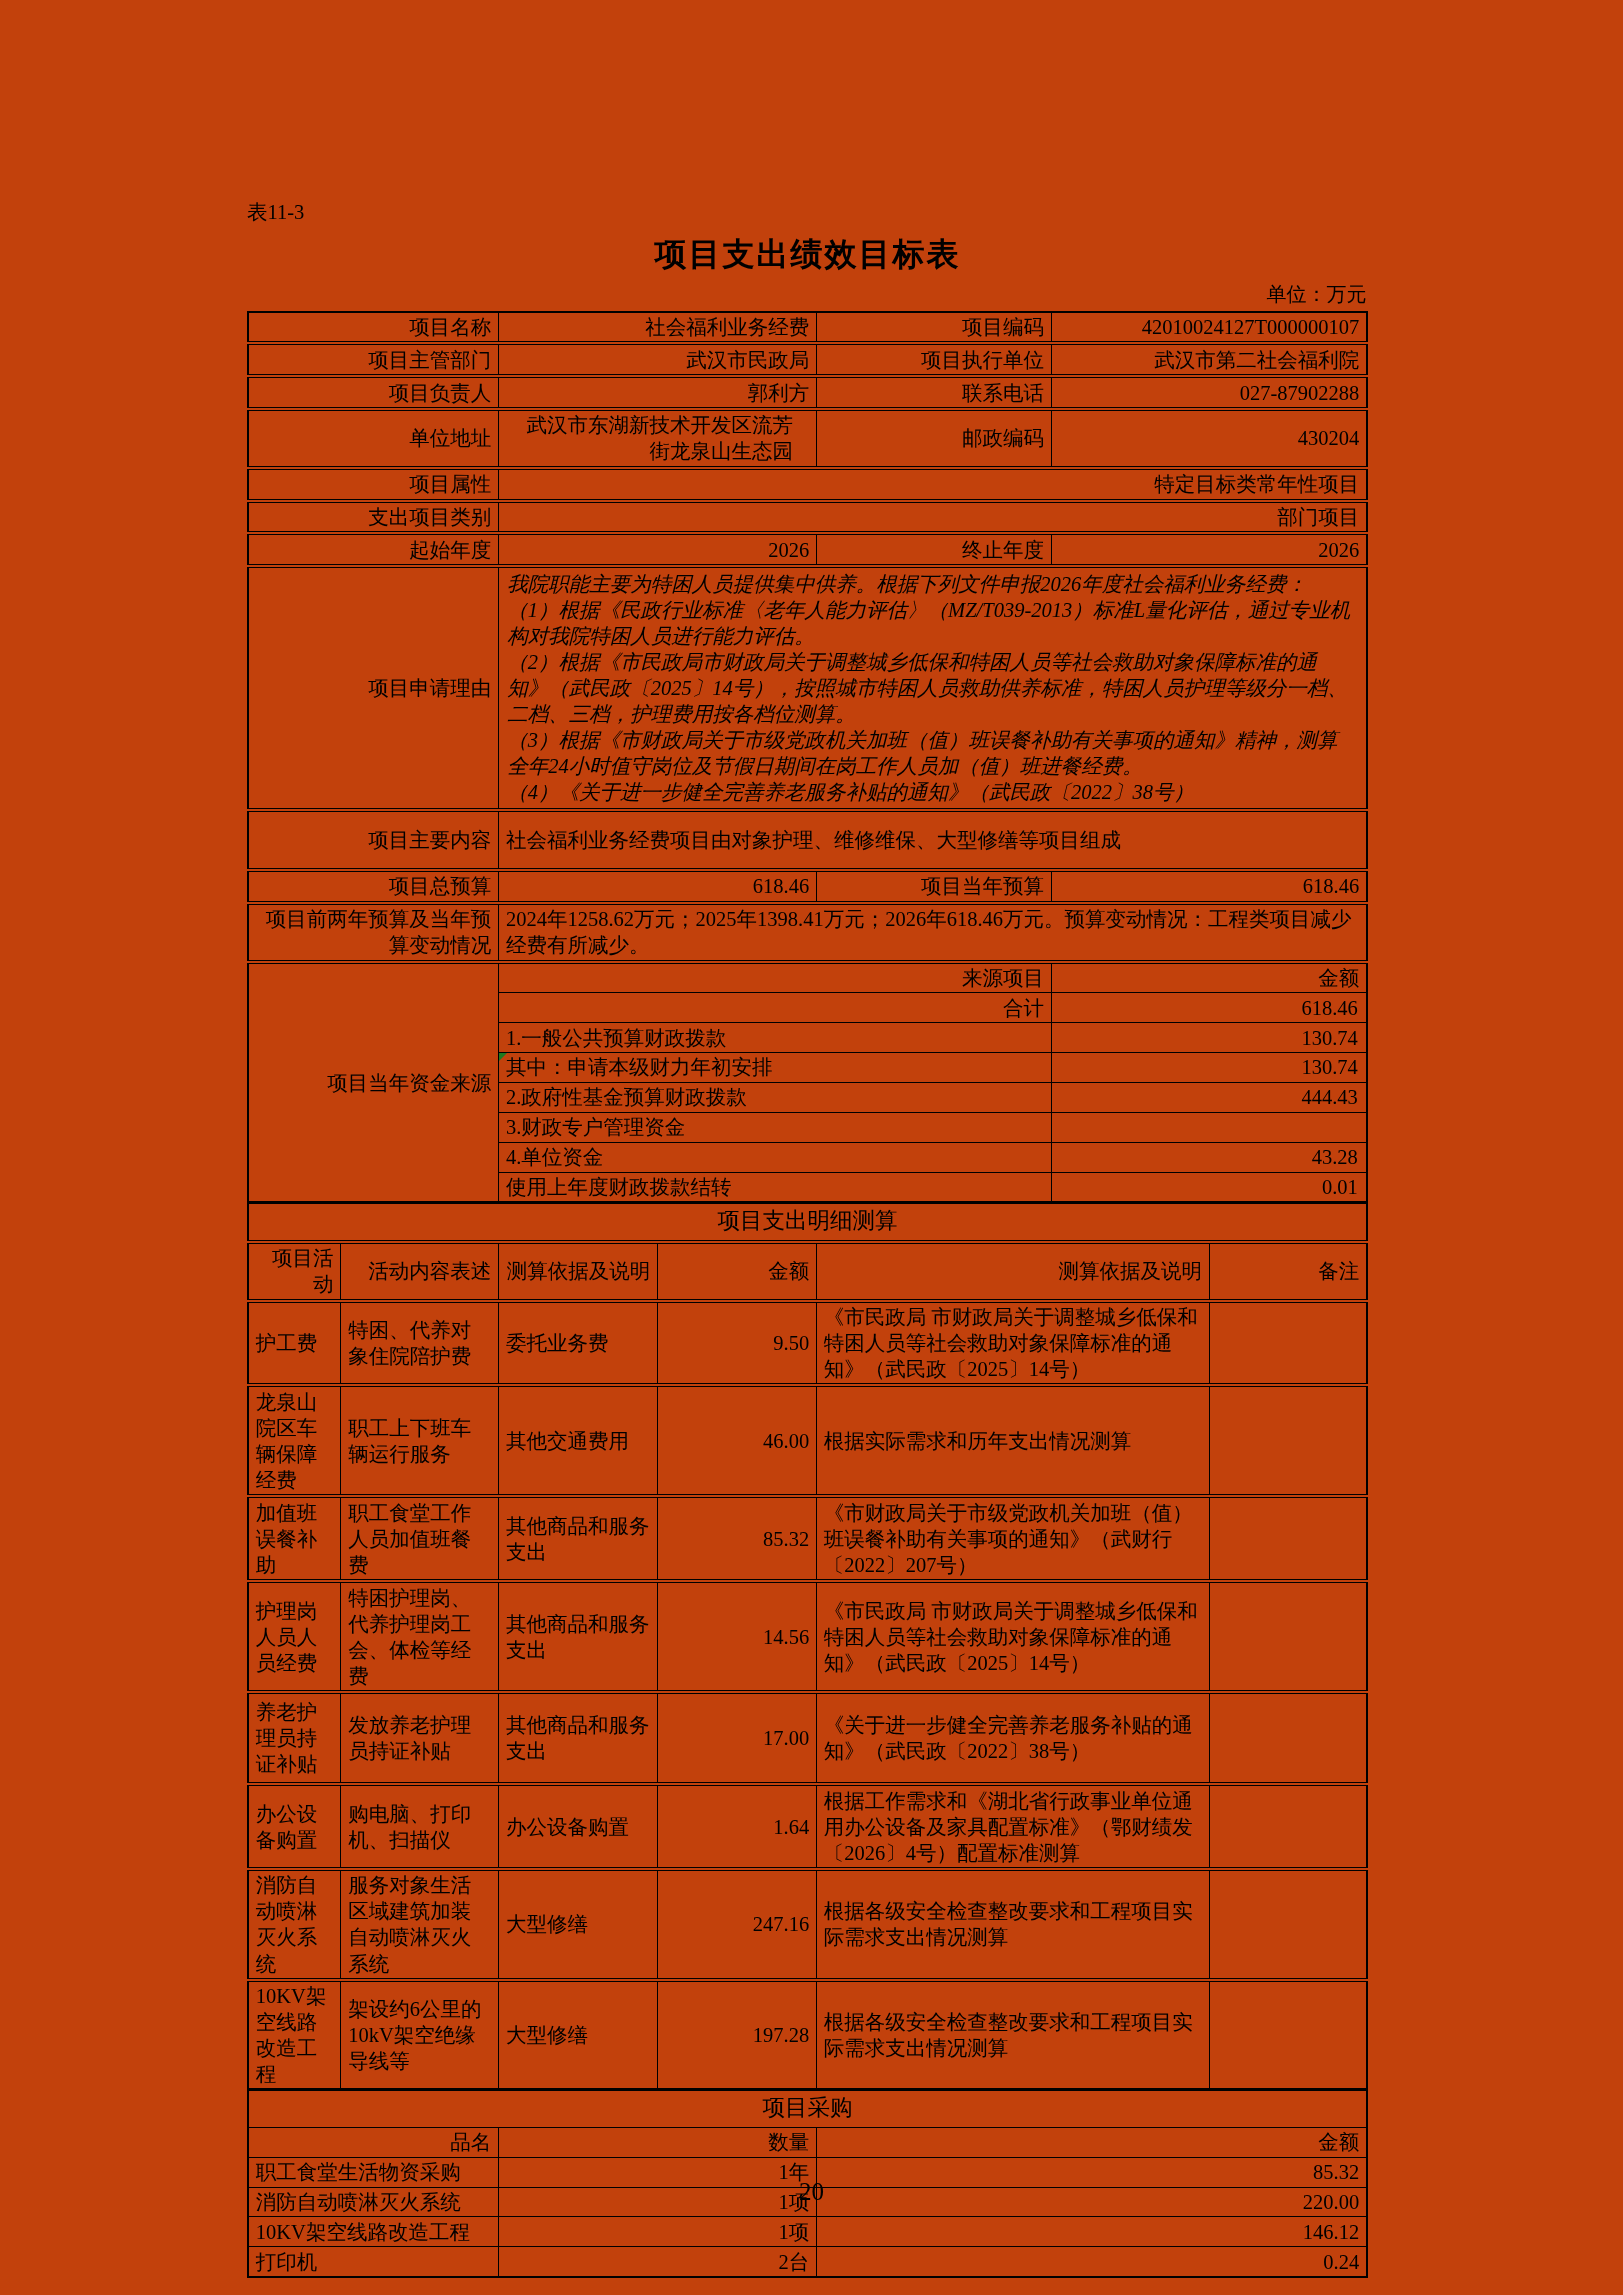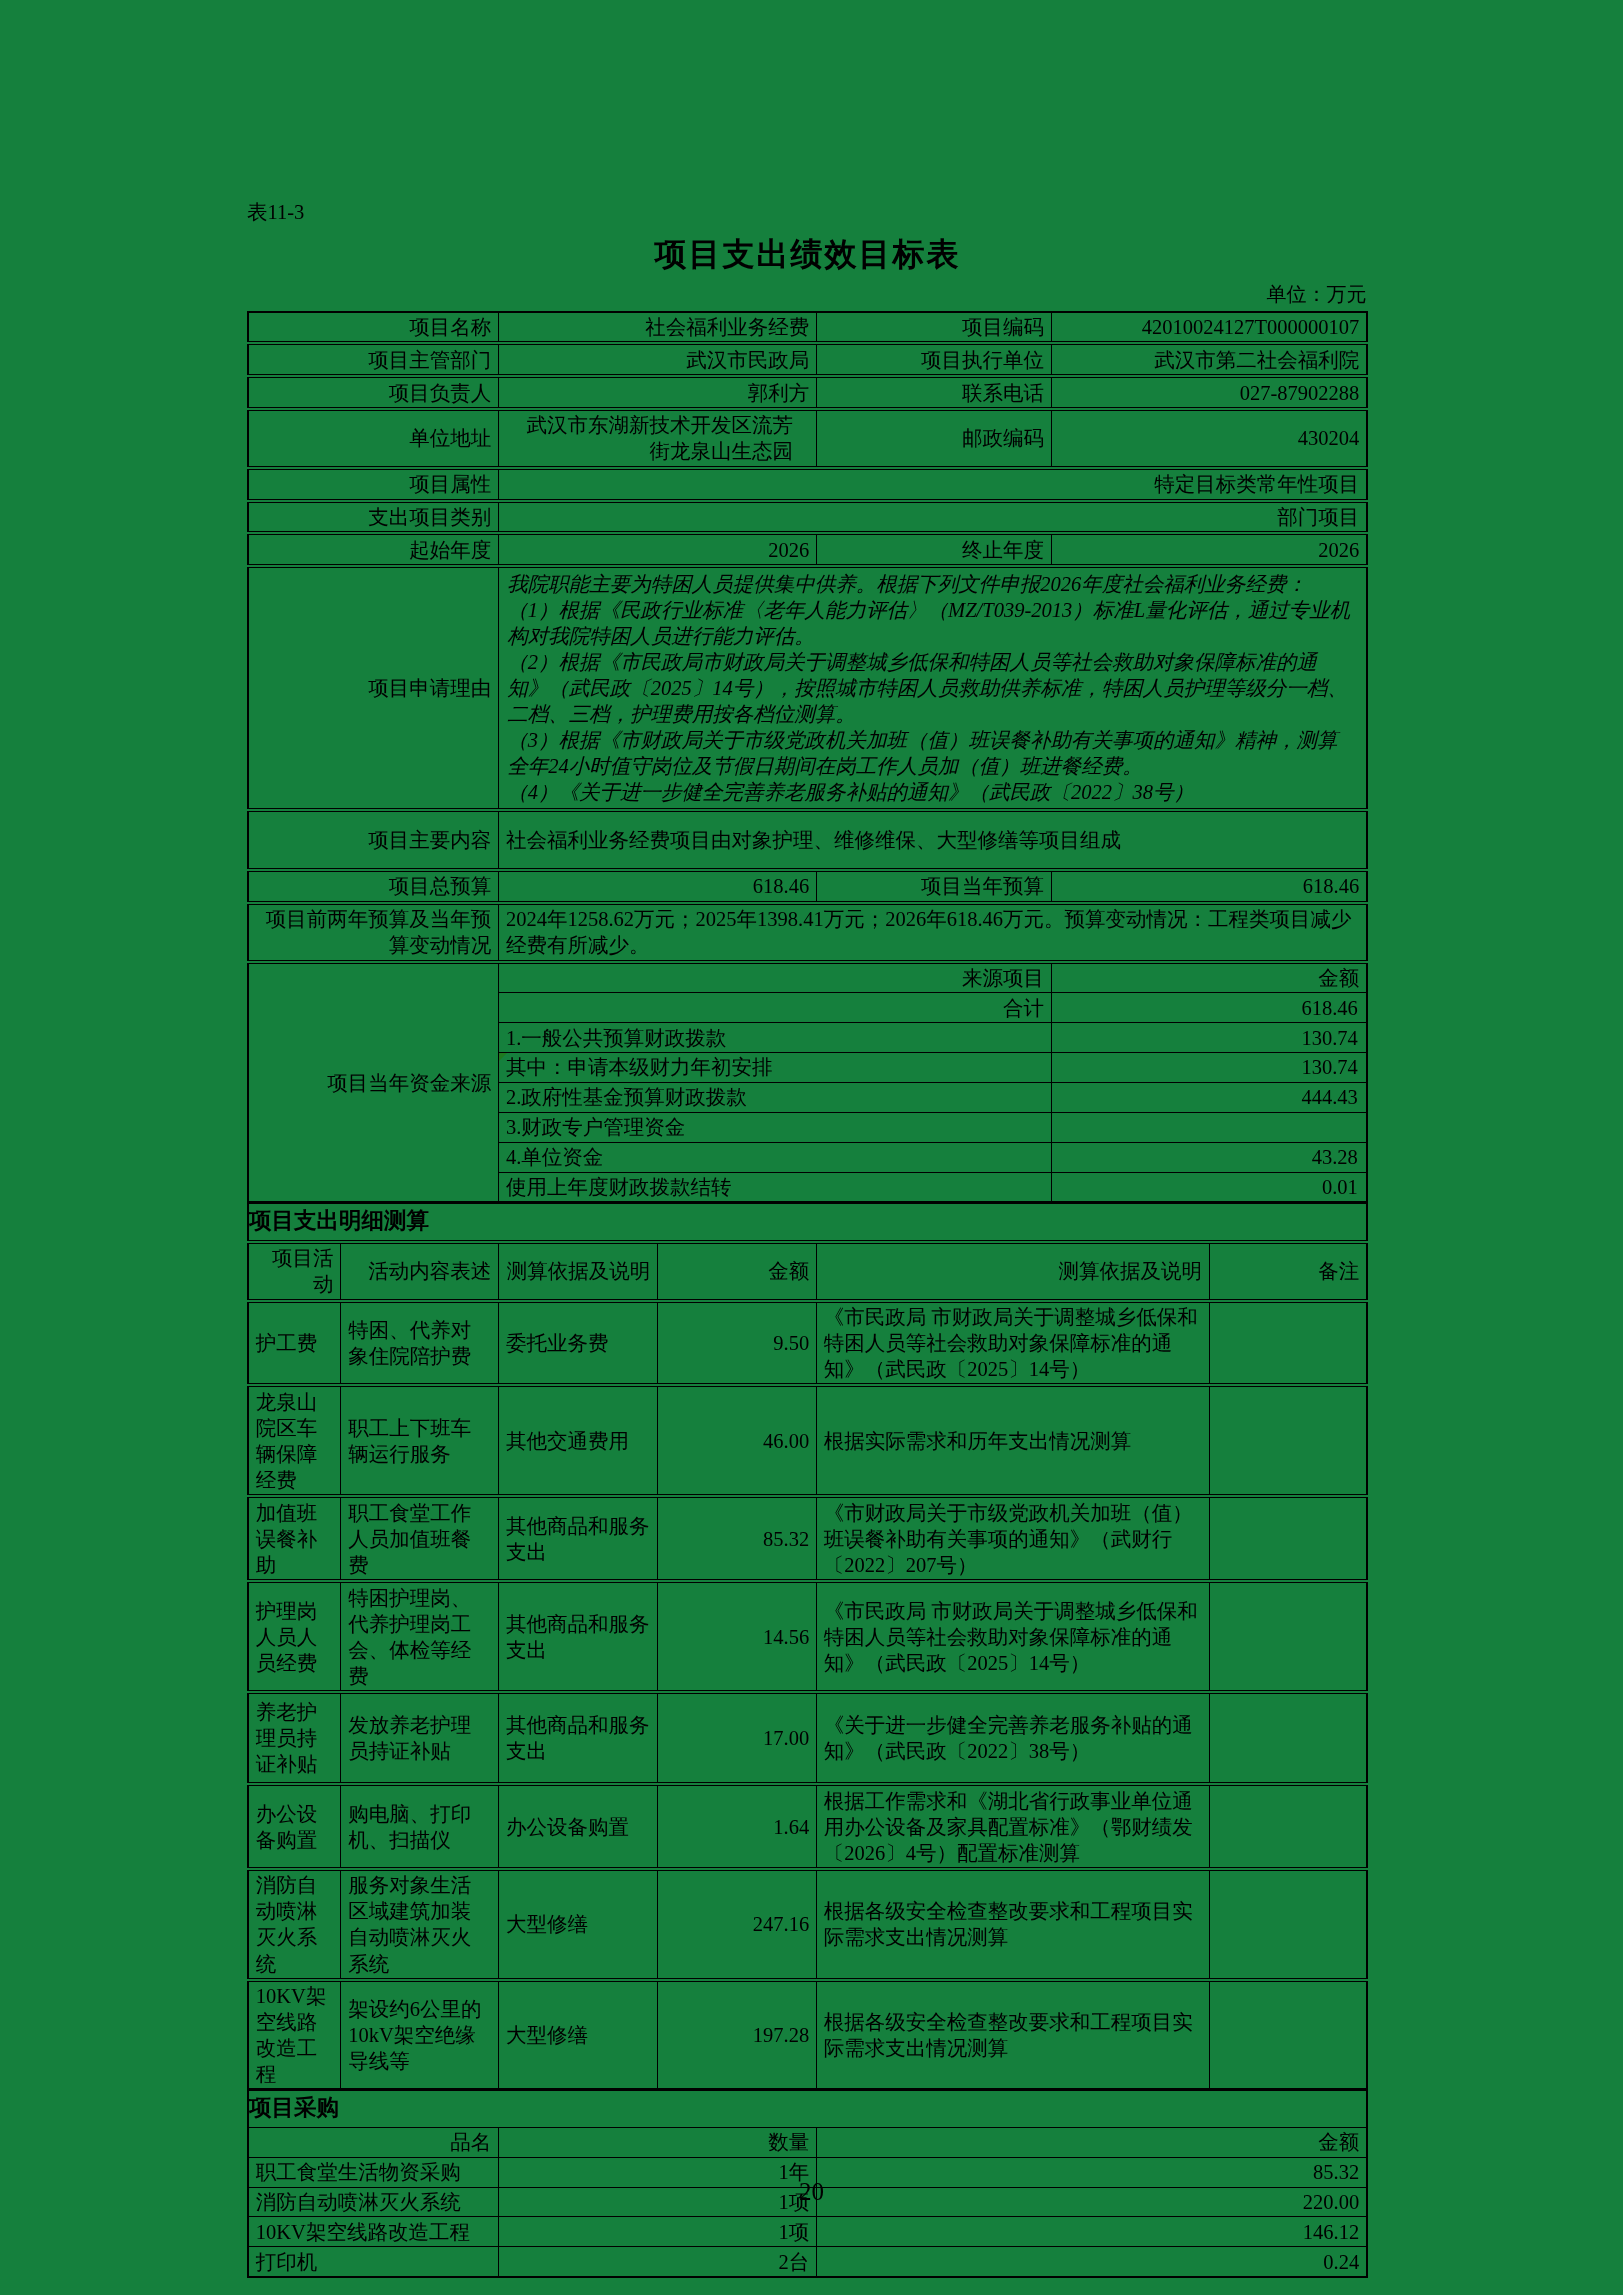--- a/index.html
+++ b/index.html
@@ -1,19 +1,19 @@
 <!DOCTYPE html>
 <html style="font-size:11px"><head>
 <meta charset="utf-8">
 <style>
   html,body { margin:0; padding:0; background:#e8e8e8; }
   .page {
     position:relative;
     width:1623px; height:2295px;
-    background:#15803d;
+    background:#c2410c;
     color:#000000;
     font-family:"Liberation Serif","DejaVu Serif",serif;
     overflow:hidden;
   }
   .content { position:absolute; left:247px; top:0; width:1121px; }
   .doc-label { margin-top:198px; font-size:20.5px; }
   .title { margin:6.8px 0 0 0; text-align:center; font-size:32px; font-weight:bold; letter-spacing:2px; }
   .unit-note { text-align:right; font-size:20px; margin:4.1px 1.4px 2.7px 0; }
 
   table { border-collapse:collapse; table-layout:fixed; width:100%; }
@@ -24,21 +24,21 @@
     word-break:break-all;
   }
   .t1 { border:2.7px solid #000; }
   .t2,.t3 { border:2.7px solid #000; margin-top:-2.7px; }
 
   .ctr { text-align:right; }
   .lft { text-align:left; }
   .rgt { text-align:right; padding-right:8.2px; }
   tr.dbl > td { border-top:4.8px double #000; }
 
-  .band-cell { font-weight:bold; text-align:left; font-size:22.5px; padding:4.1px 0;margin-top:8px; }
+  .band-cell { font-weight:normal; text-align:center; font-size:22.5px; padding:4.1px 0;margin-top:8px; }
   .reason-cell { padding:2.7px 8.2px; }
   .reason-cell div { margin:0;font-style:italic; }
 
   .tri-cell { position:relative; }
   .tri {
     position:absolute; top:0; left:0; width:0; height:0;
     border-top:8.9px solid #1f7a1f;
     border-right:8.9px solid transparent;
   }
   .footer { position:absolute; top:2178px; left:0; width:1623px; text-align:center; font-size:25px; }

